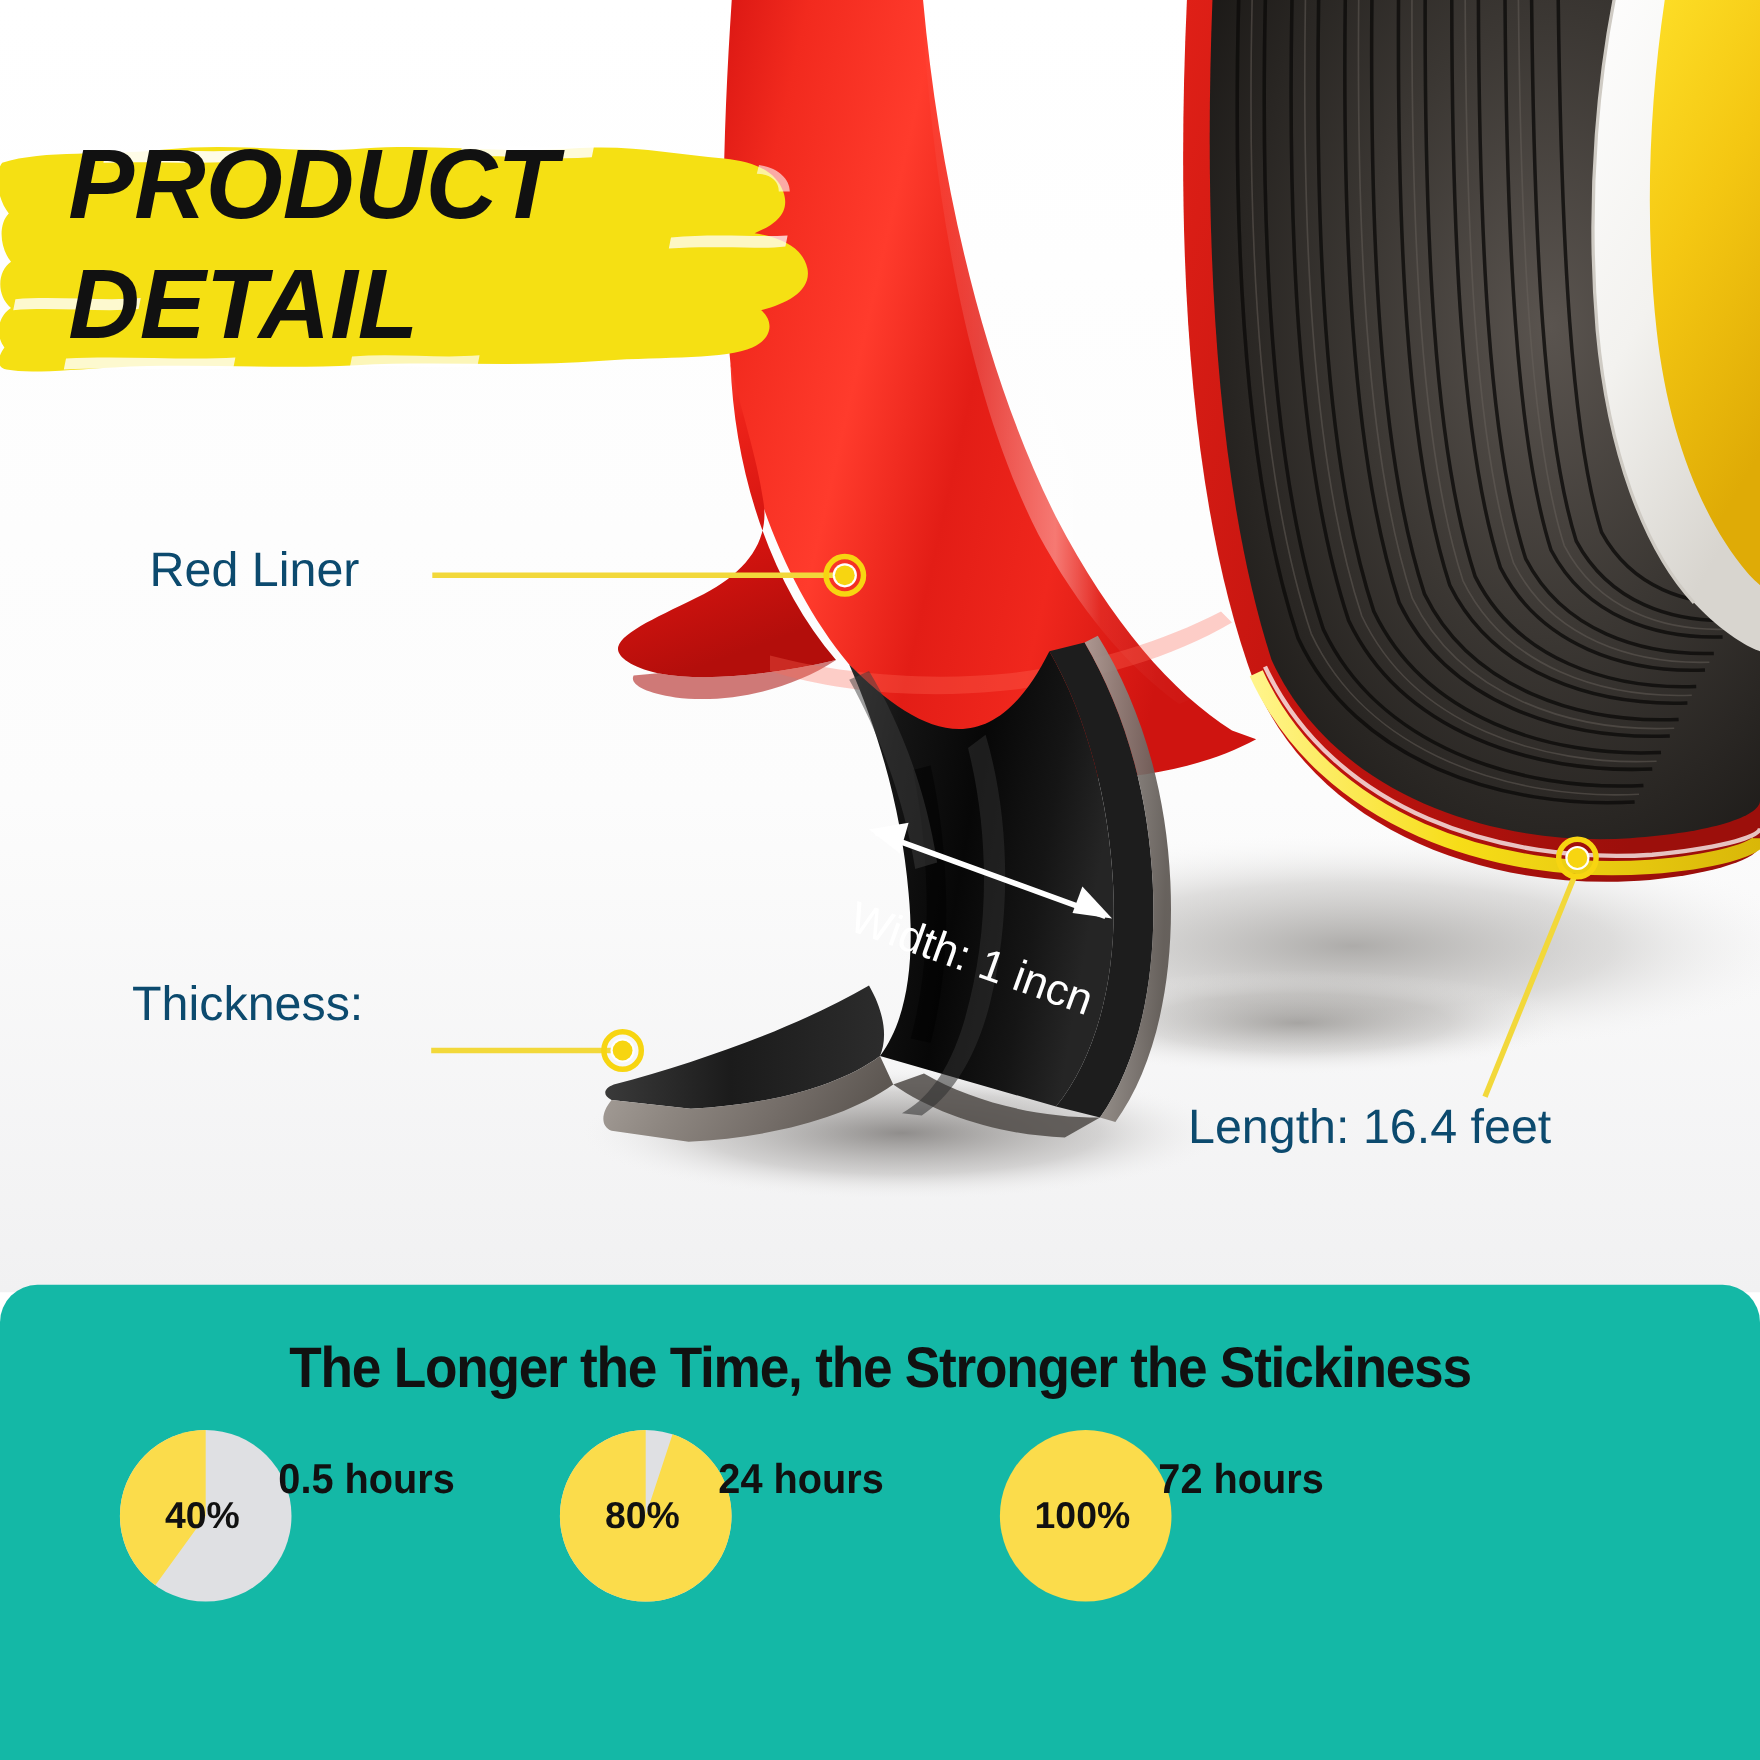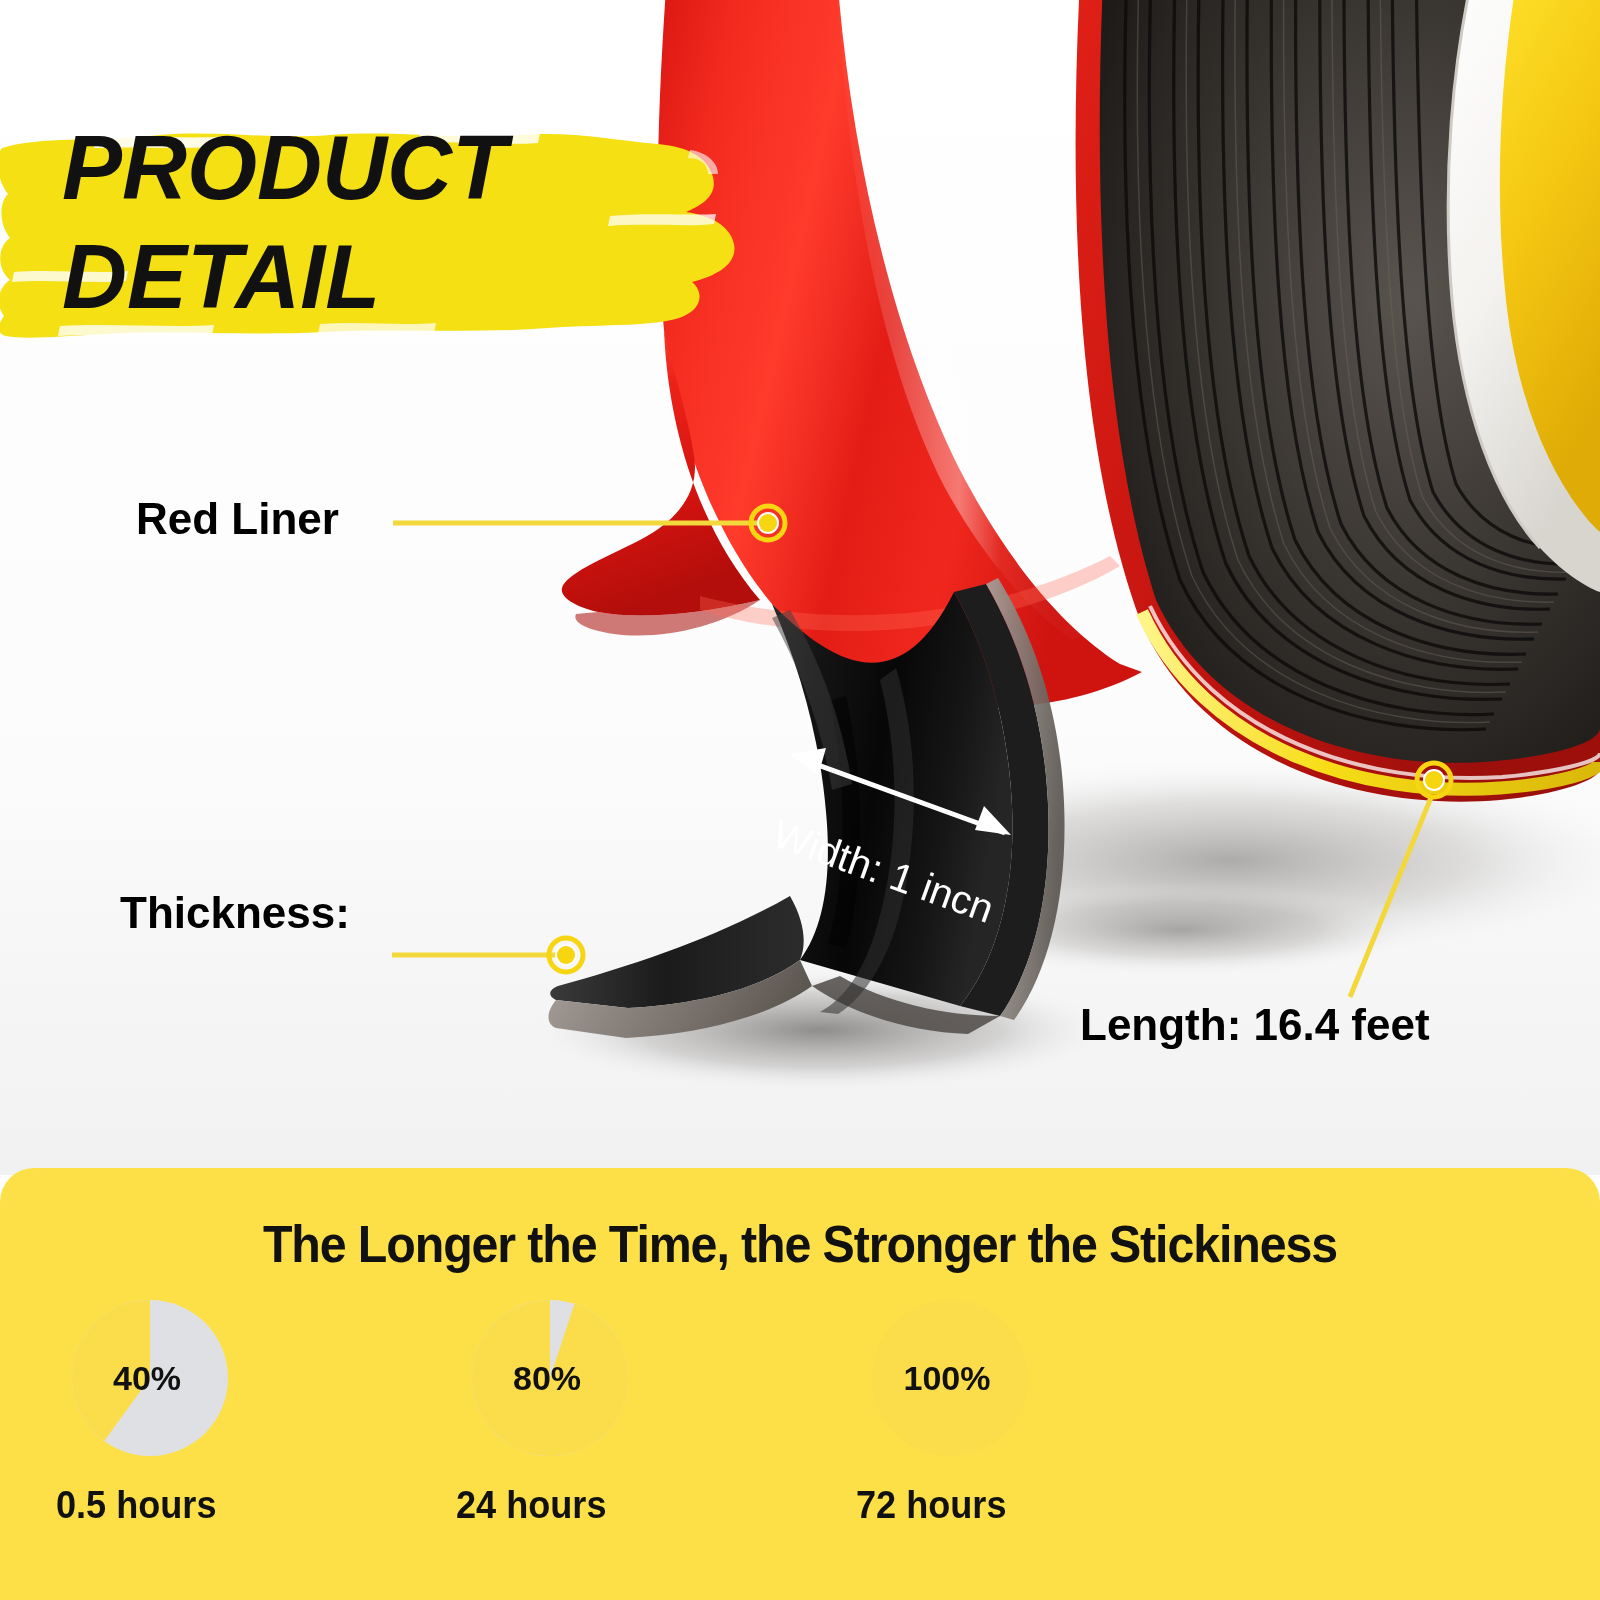--- a/index.html
+++ b/index.html
@@ -51,22 +51,22 @@
     white-space: nowrap;
     line-height: 1;
   }
   #title-product { left: 62px; top: 58px; font-size: 90px; margin-top: 25px; }
   #title-detail  { left: 62px; top: 192px; font-size: 90px; }
 
   
   .callout-label {
     position: absolute;
     font-family: "Liberation Sans", sans-serif;
-    font-weight: bold;
-    color: #000000;
+    font-weight: normal;
+    color: #0c4a6e;
     white-space: nowrap;
     line-height: 1.12;
     z-index: 9;
   }
   #label-red-liner { left: 136px; top: 494px; font-size: 44px; }
   #label-thickness { left: 120px; top: 888px; font-size: 44px; }
   #label-length    { left: 1080px; top: 1000px; font-size: 44px; }
 
   #leaders-svg {
     position: absolute;
@@ -75,21 +75,21 @@
     pointer-events: none;
   }
 
   
   #bottom-panel {
     position: absolute;
     left: 0;
     top: 1168px;
     width: 1600px;
     height: 432px;
-    background: #fde047;
+    background: #14b8a6;
     border-top-left-radius: 34px;
     border-top-right-radius: 34px;
     z-index: 12;
     overflow: hidden;
   }
   #panel-heading {
     position: absolute;
     left: 0;
     top: 46px;
     width: 1600px;
@@ -106,23 +106,23 @@
     position: absolute;
     left: 0;
     top: 130px;
     width: 1600px;
     display: flex;
   }
   .pie-cell {
     width: 400px;
     position: relative;
     display: flex;
-    flex-direction: column;
+    flex-direction: row;
     align-items: flex-start;
-    padding-left: 70px;
+    padding-left: 107px;
     box-sizing: border-box;
   }
   .pie-wrap {
     position: relative;
     width: 160px;
     height: 160px;
   }
   .pie-svg { display: block; }
   .pie-pct {
     position: absolute;

